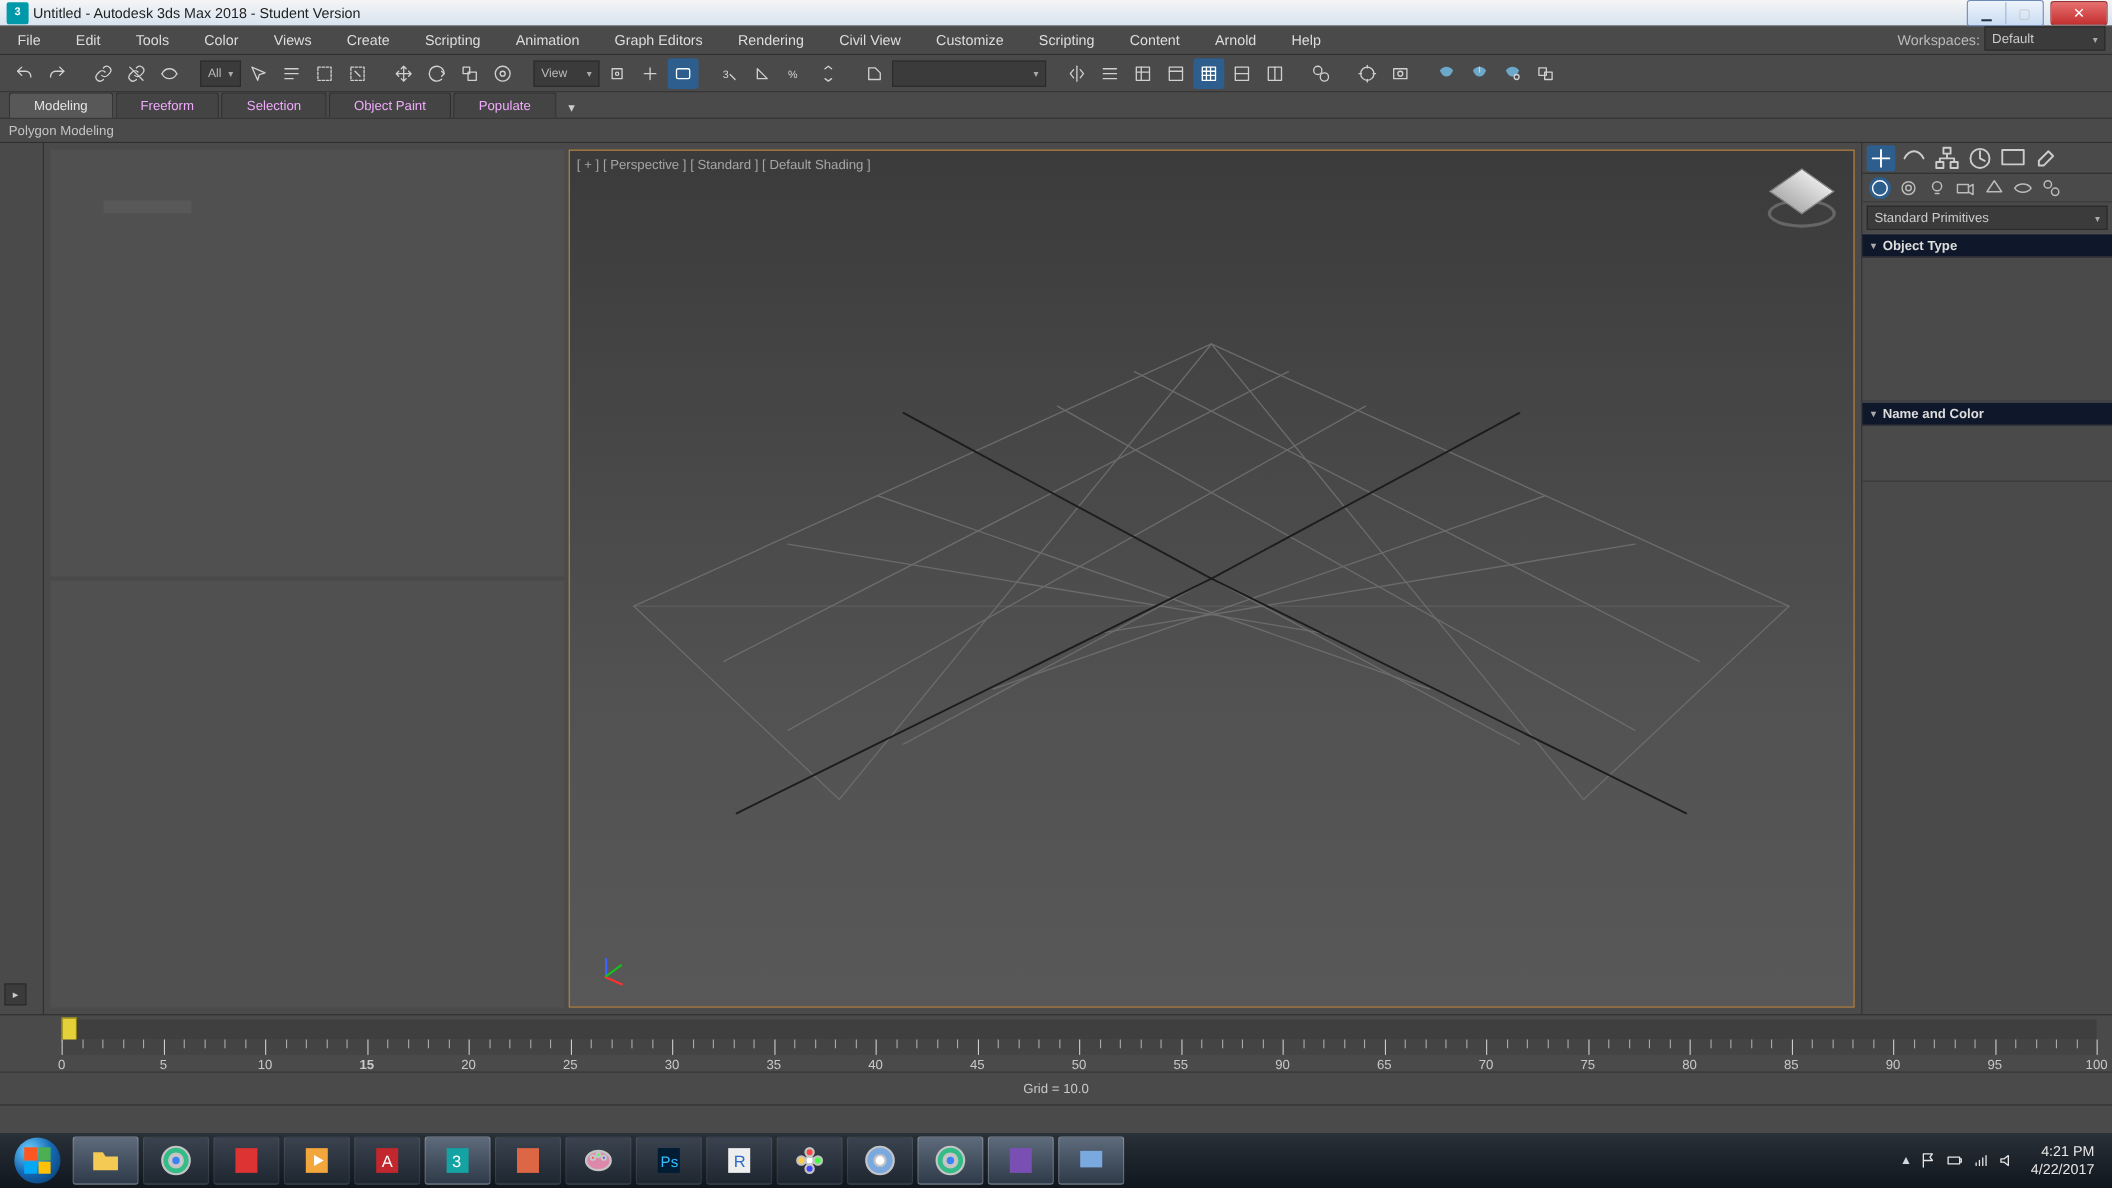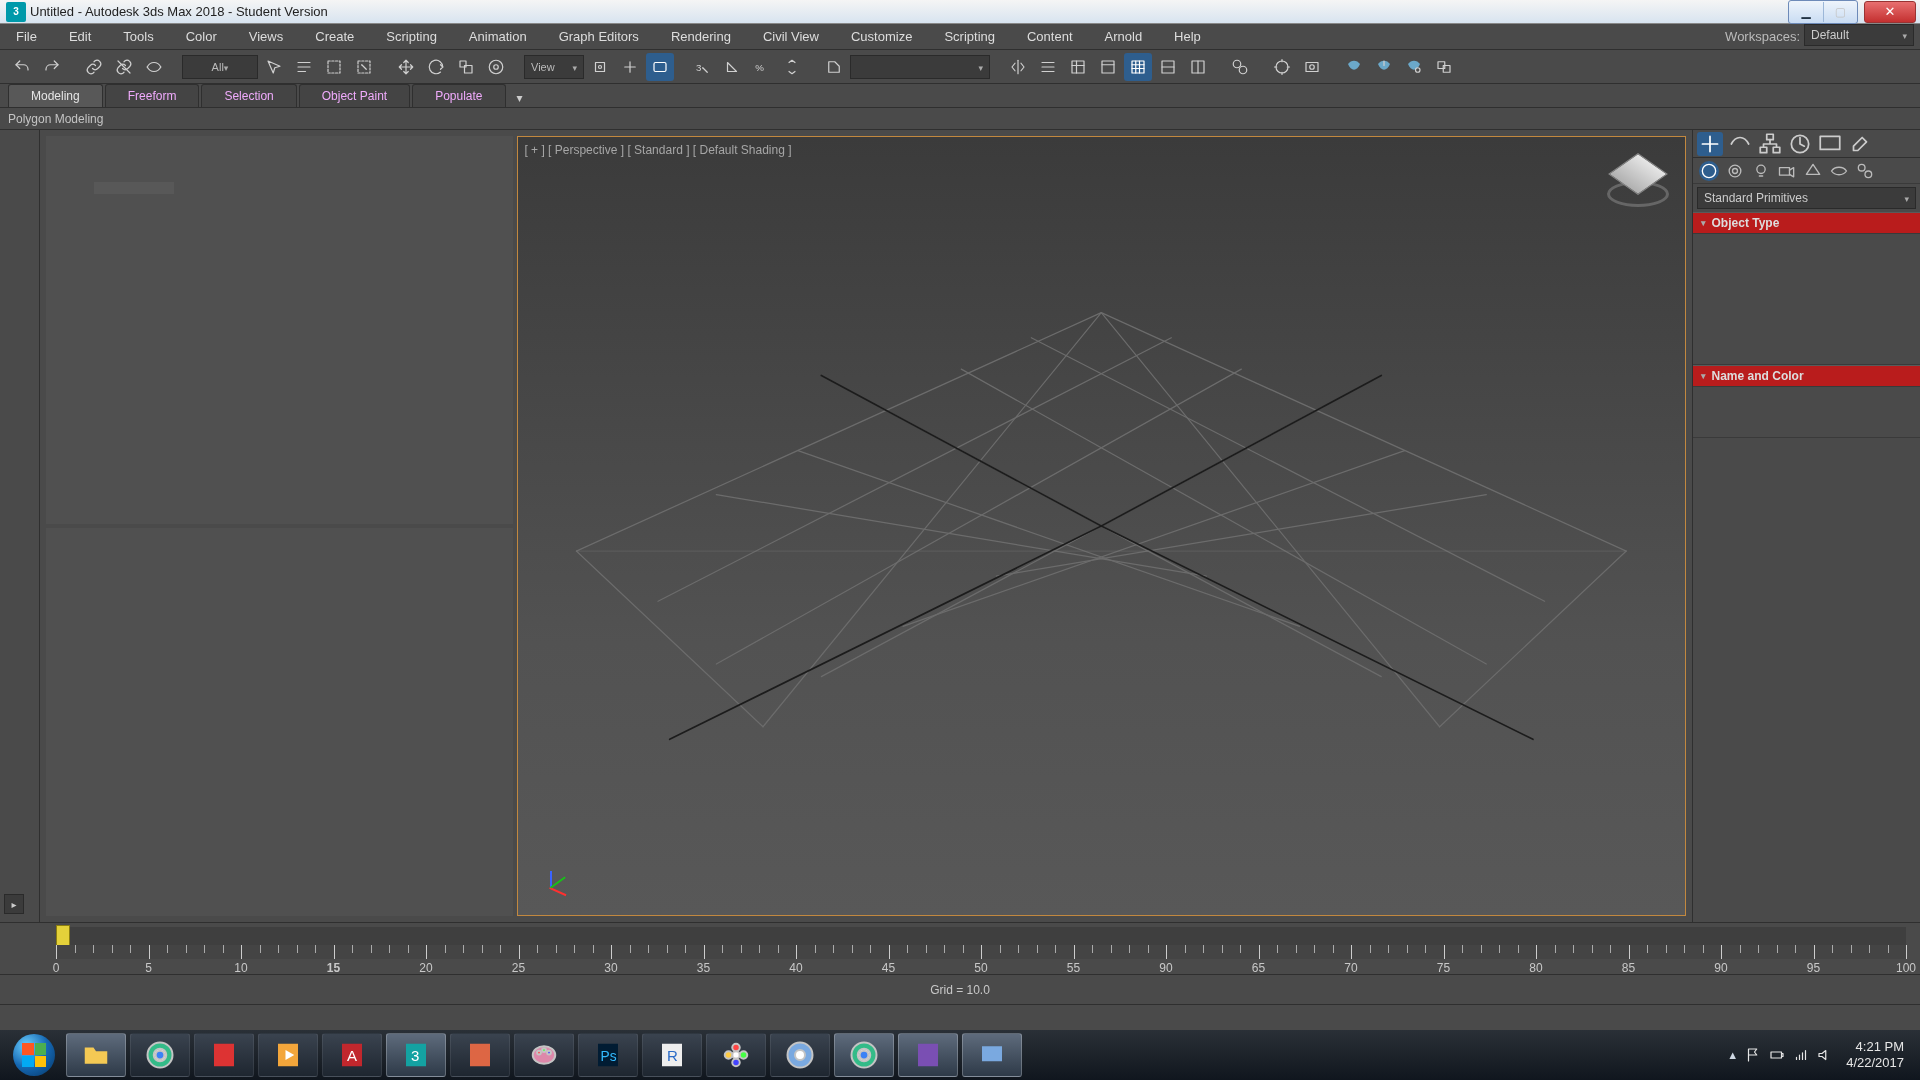--- a/index.html
+++ b/index.html
@@ -24,21 +24,21 @@
   .menubar .ws-label { display:flex; align-items:center; color:#bbb; padding-right:4px; }
   .menubar .ws-drop { width:110px; height:22px; background:#3b3b3b; border:1px solid #2a2a2a; display:flex; align-items:center; padding:0 6px; font-size:12px; color:#ccc; justify-content:space-between; margin-right:6px; }
 
   
   .toolbar { height:34px; background:#4a4a4a; display:flex; align-items:center; padding:0 8px; gap:2px; border-bottom:1px solid #2f2f2f; }
   .tb-btn { width:28px; height:28px; display:flex; align-items:center; justify-content:center; color:#d0d0d0; border-radius:3px; }
   .tb-btn.active { background:#2e5e8e; color:#fff; }
   .tb-btn svg { width:18px; height:18px; }
   .tb-sep { width:6px; height:26px; margin:0 2px; }
   .tb-drop { height:24px; background:#3b3b3b; border:1px solid #2a2a2a; color:#bbb; display:flex; align-items:center; padding:0 6px; font-size:11px; justify-content:space-between; }
-  .tb-drop.sel { width:76px;justify-content:center; }
+  .tb-drop.sel { width:37px; }
   .tb-drop.coord { width:60px; }
   .tb-drop.named { width:140px; }
 
   
   .ribbon { height:24px; background:#4a4a4a; display:flex; align-items:flex-end; border-bottom:1px solid #2f2f2f; font-size:12px; }
   .ribbon .rtab { padding:4px 22px; color:#f0abfc; background:#444; border:1px solid #2f2f2f; border-bottom:none; margin-right:2px; border-radius:3px 3px 0 0; }
   .ribbon .rtab.active { background:#585858; color:#e5e5e5; }
   .ribbon .filler { flex:1; }
   .ribbon .rdrop { width:24px; height:18px; display:flex; align-items:center; justify-content:center; color:#ccc; margin-right:10px; }
 
@@ -68,21 +68,21 @@
   
   .cmdpanel { width:228px; background:#4a4a4a; border-left:1px solid #2f2f2f; display:flex; flex-direction:column; font-size:12px;}
   .cmd-tabs { height:28px; display:flex; align-items:center; padding:2px 4px; gap:4px; border-bottom:1px solid #2f2f2f;}
   .cmd-tab { width:26px; height:24px; display:flex; align-items:center; justify-content:center; color:#ccc; border-radius:3px;}
   .cmd-tab.active { background:#2e5e8e; color:#fff; }
   .cat-row { height:26px; display:flex; align-items:center; padding:3px 6px; gap:6px; border-bottom:1px solid #3a3a3a;}
   .cat-btn { width:20px; height:20px; border-radius:10px; display:flex; align-items:center; justify-content:center; color:#bbb;}
   .cat-btn.active{ background:#2e5e8e; color:#fff;}
   .cat-drop { height:22px; background:#3b3b3b; border:1px solid #2a2a2a; display:flex; align-items:center; justify-content:space-between; padding:0 6px; color:#ccc;gap:39px;}
   .roll { border-bottom:1px solid #3a3a3a; }
-  .roll-head{ height:22px; background:#b91c1c; border-top:1px solid #5a5a5a; border-bottom:1px solid #3a3a3a; display:flex; align-items:center; padding:0 8px; color:#ddd; font-weight:bold;}
+  .roll-head{ height:22px; background:#0f172a; border-top:1px solid #5a5a5a; border-bottom:1px solid #3a3a3a; display:flex; align-items:center; padding:0 8px; color:#ddd; font-weight:bold;}
   .roll-head::before{content:'▾'; font-size:9px; color:#aaa; margin-right:6px;}
   .roll-body{ padding:4px; min-height:130px;}
   .roll-body.small{min-height:50px;}
 
   
   .timeline { height:52px; background:#4a4a4a; border-top:1px solid #2f2f2f; position:relative; }
   .timeline .track { position:absolute; left:56px; right:14px; top:4px; height:18px; background:#3f3f3f; }
   .timeline .marker { position:absolute; left:56px; top:2px; width:14px; height:22px; background:#e4d13a; border:1px solid #8a7c10; }
   .timeline .ticks { position:absolute; left:56px; right:14px; top:22px; height:14px; background:#444; }
   .timeline .ticks span { position:absolute; top:16px; transform:translateX(-50%); font-size:12px; color:#c8c8c8;}

